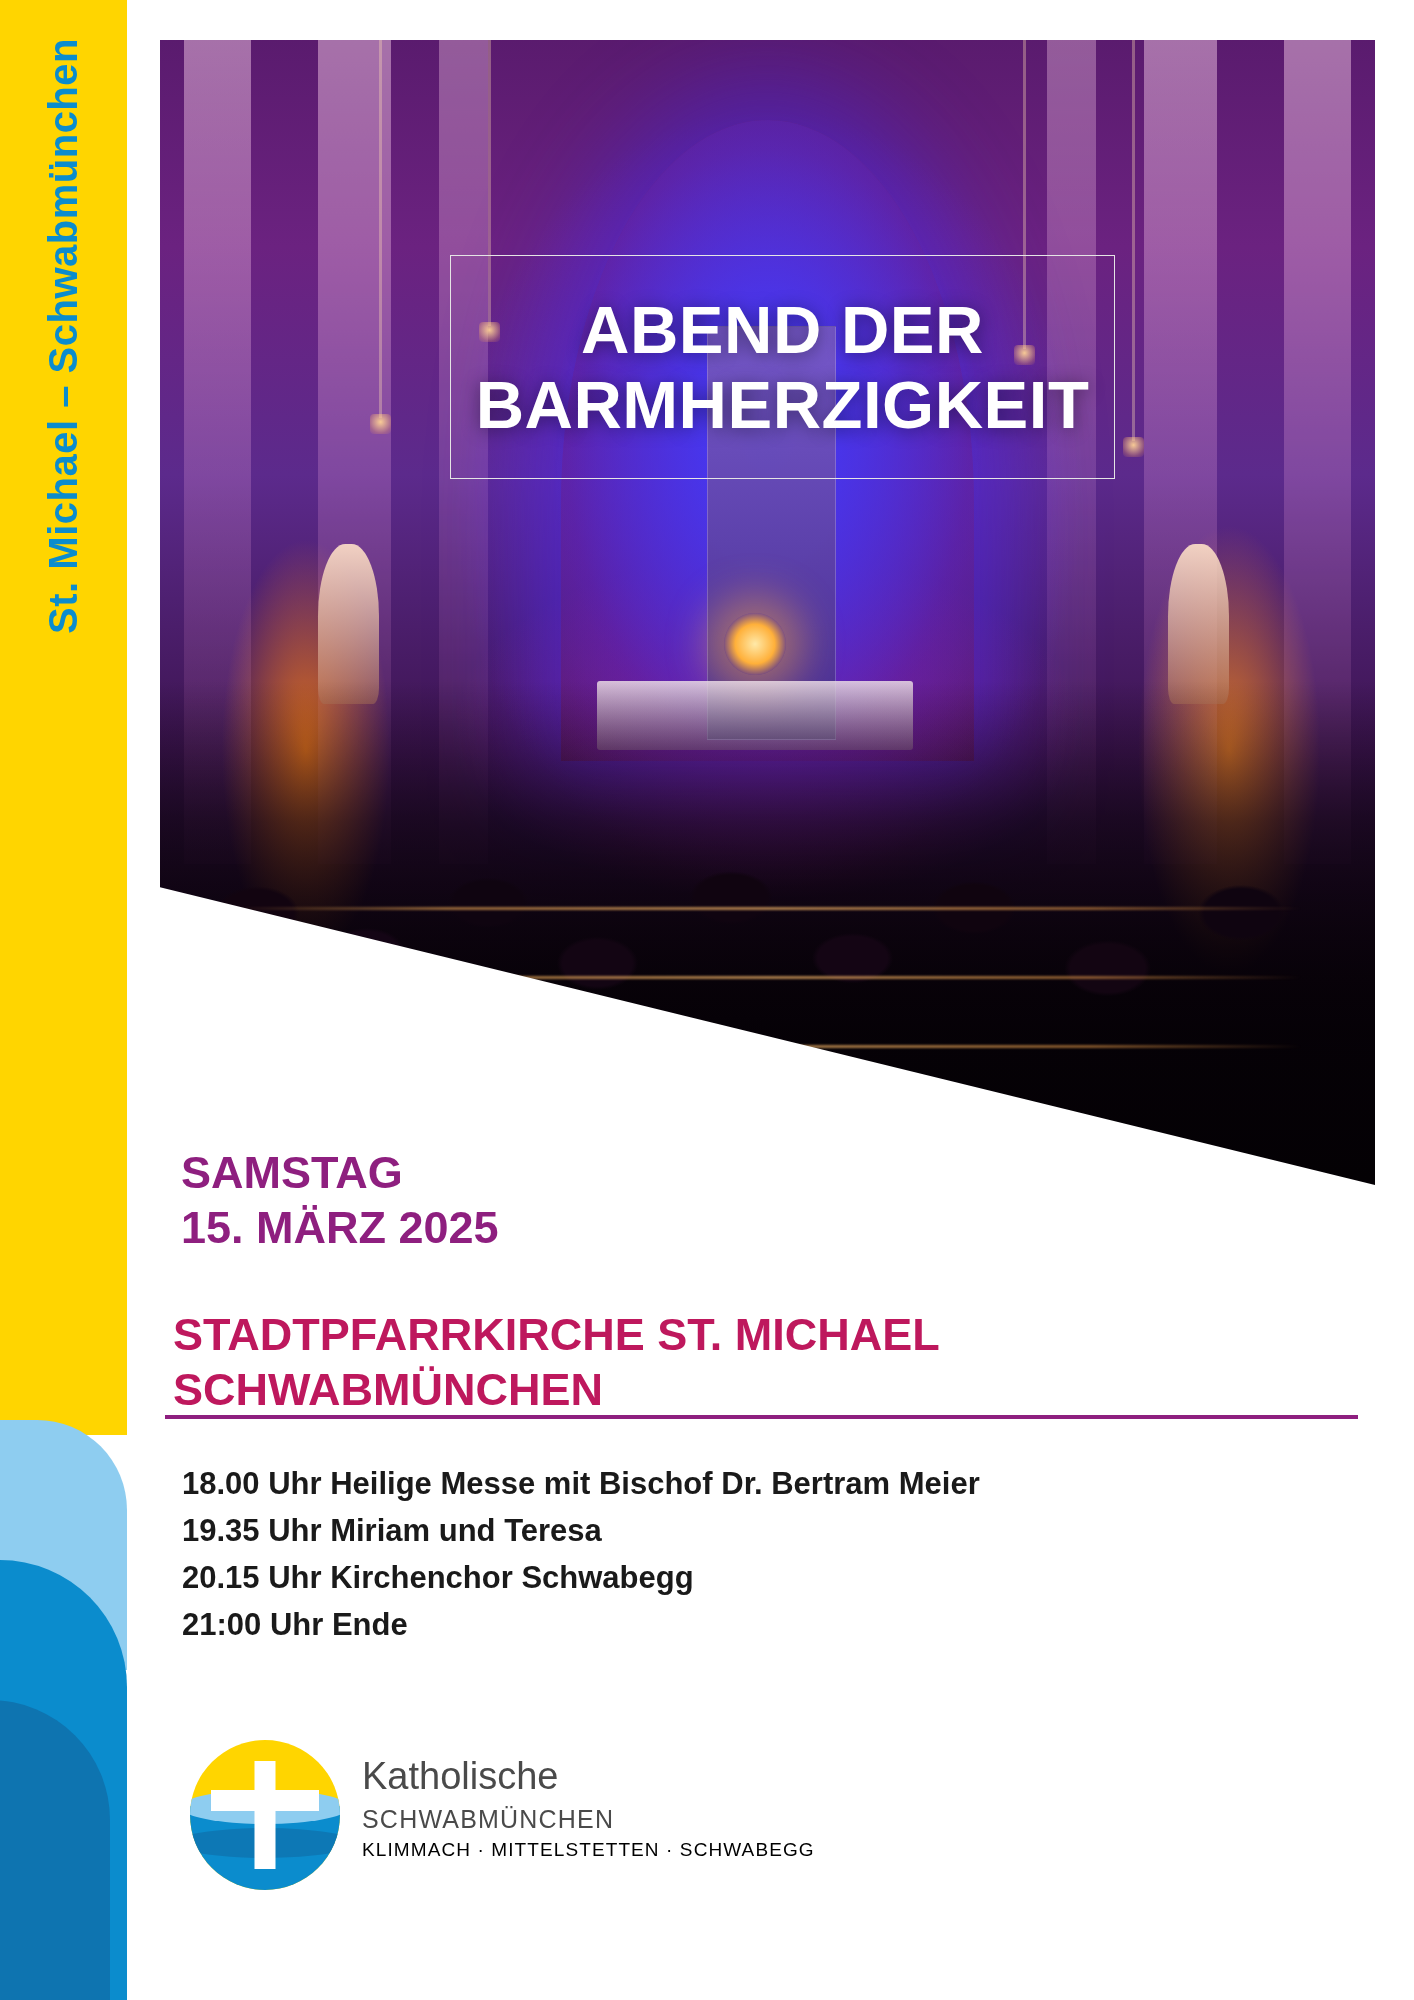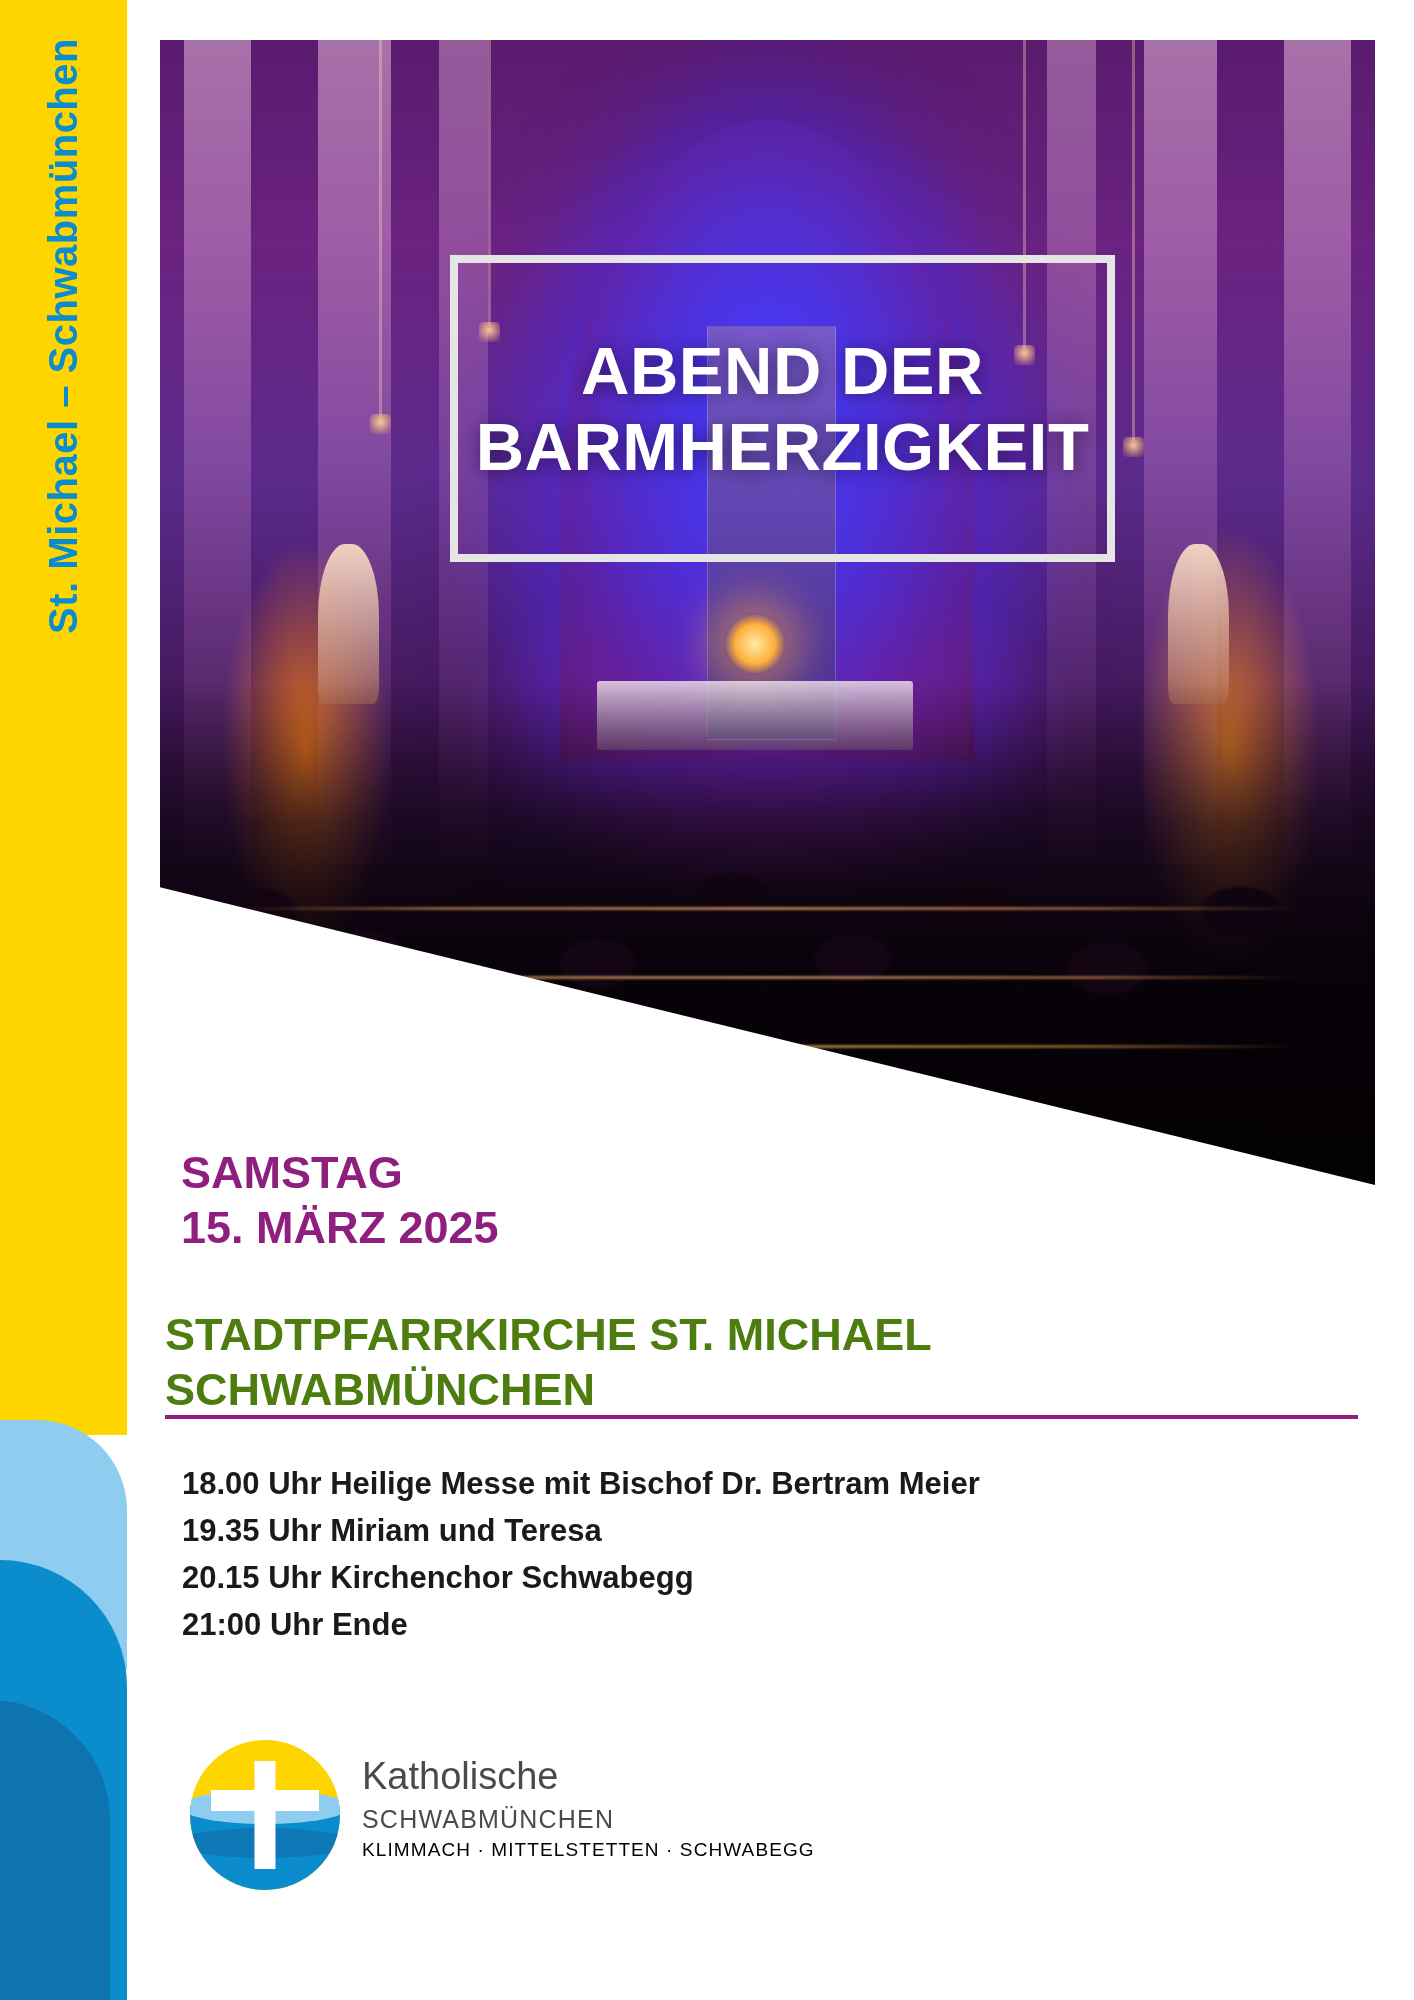--- a/index.html
+++ b/index.html
@@ -216,22 +216,22 @@
     background: linear-gradient(90deg, rgba(255,170,80,0) 0%, rgba(255,180,90,0.55) 20%, rgba(255,190,110,0.65) 50%, rgba(255,170,80,0.5) 80%, rgba(255,170,80,0) 100%);
     filter: blur(1px);
   }
 
   
   .title-box {
     position: absolute;
     left: 290px;
     top: 215px;
     width: 665px;
-    height: 307px;
-    border: 8px solid #e5e5e5;
+    height: 224px;
+    border: 1px solid #e5e5e5;
     display: flex;
     align-items: center;
     justify-content: center;
     text-align: center;
     box-sizing: border-box;
   }
   .title-box h1 {
     margin: 0;
     color: #ffffff;
     font-size: 67px;
@@ -249,25 +249,25 @@
     width: 1200px;
   }
   .date {
     color: #8e1f7f;
     font-size: 45px;
     font-weight: bold;
     line-height: 1.22;
     margin: 16px;
   }
   .venue {
-    color: #4d7c0f;
+    color: #be185d;
     font-size: 45px;
     font-weight: bold;
     line-height: 1.22;
-    margin: 52px 0 0 0;
+    margin: 52px 0 0 8px;
   }
   .rule {
     position: absolute;
     left: 165px;
     top: 1415px;
     width: 1193px;
     height: 4px;
     background: #8e1f7f;
   }
   .program {

